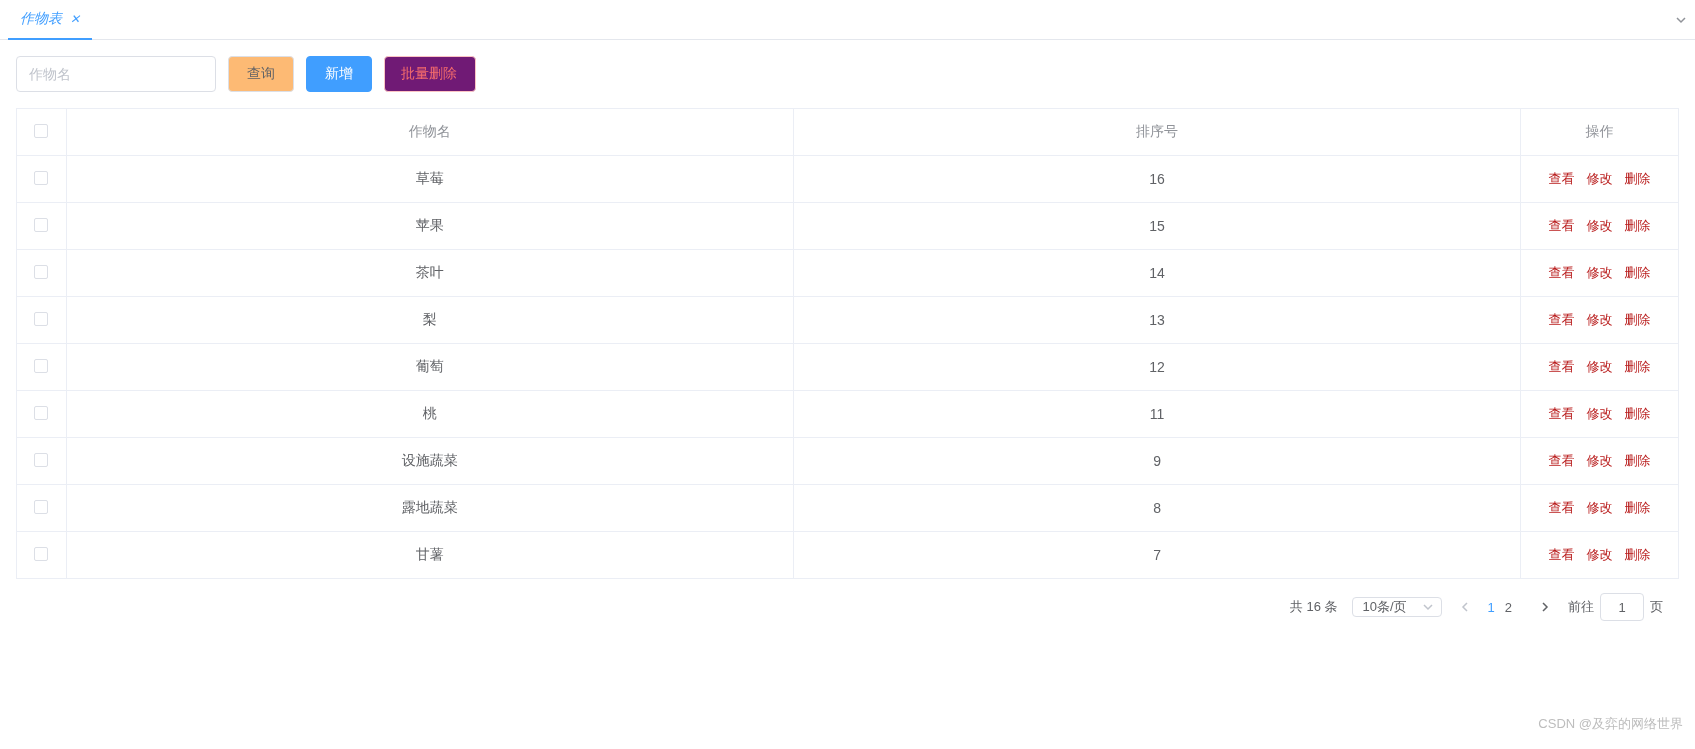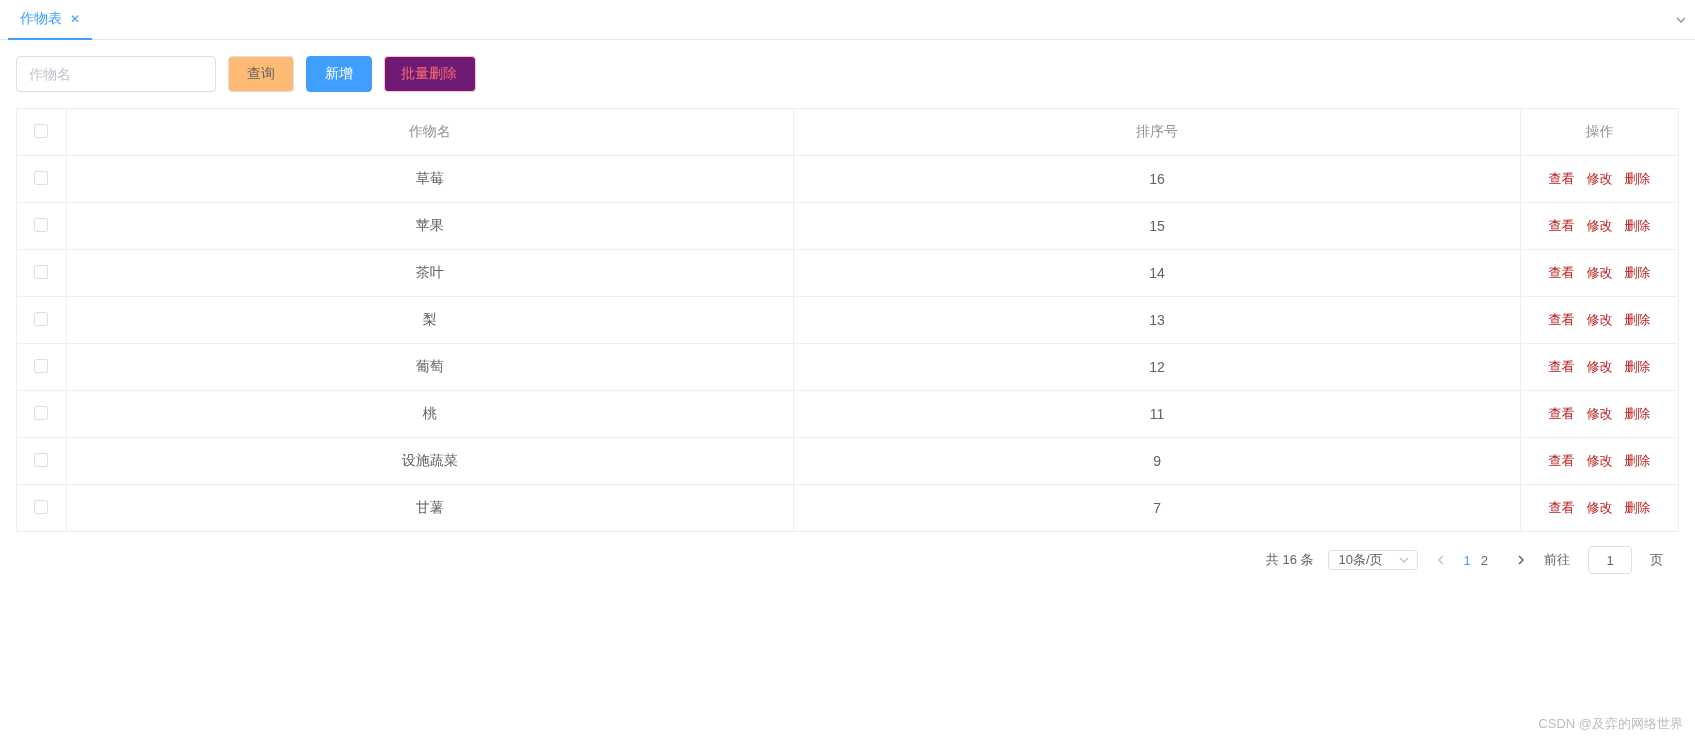--- a/index.html
+++ b/index.html
@@ -1,18 +1,18 @@
 <!DOCTYPE html>
 <html><head>
 <meta charset="utf-8">
 <style>
 * { box-sizing: border-box; margin: 0; padding: 0; }
 body { font-family: "Helvetica Neue", Helvetica, "PingFang SC", "Microsoft YaHei", Arial, sans-serif; font-size: 14px; color: #606266; background: #fff; }
 .tabs-bar { display: flex; align-items: center; border-bottom: 1px solid #e4e7ed; padding: 0 8px; height: 40px; position: relative; }
-.tab { display: flex; align-items: center; padding: 0 12px; height: 40px; color: #409eff; border-bottom: 2px solid #409eff; font-size: 14px; }
+.tab { display: flex; align-items: center; padding: 0 12px; height: 40px; color: #409eff; border-bottom: 2px solid #409eff; font-size: 14px; font-style: italic; }
 .tab-close { margin-left: 8px; color: #409eff; cursor: pointer; font-size: 12px; }
 .tabs-expand { position: absolute; right: 8px; top: 0; height: 40px; display: flex; align-items: center; color: #909399; cursor: pointer; }
 .toolbar { display: flex; align-items: center; gap: 12px; padding: 16px; }
 .input { height: 36px; width: 200px; border: 1px solid #dcdfe6; border-radius: 4px; padding: 0 12px; font-size: 14px; color: #606266; outline: none; }
 .input::placeholder { color: #c0c4cc; }
 .btn { height: 36px; padding: 0 18px; border-radius: 4px; font-size: 14px; cursor: pointer; border: 1px solid #dcdfe6; background: #fdba74; color: #606266; display: inline-flex; align-items: center; }
 .btn-primary { background: #409eff; border-color: #409eff; color: #fff; }
 .btn-danger-plain { background: #701a75; border-color: #fbc4c4; color: #f56c6c; padding-left: 16px; }
 .table-wrap { padding: 0 16px; }
 .table { width: 100%; border-collapse: collapse; border: 1px solid #ebeef5; }
@@ -25,21 +25,21 @@
 .col-sort { width: 740px; }
 .col-ops { width: 160px; }
 .op-link { color: #b91c1c; cursor: pointer; margin: 0 6px; font-size: 13px; }
 .pagination { display: flex; align-items: center; justify-content: flex-end; gap: 14px; padding: 14px 32px; color: #606266; font-size: 13px; }
 .page-select { height: 20px; border: 1px solid #dcdfe6; border-radius: 4px; padding: 0 24px 0 10px; font-size: 13px; color: #606266; position: relative; display: inline-flex; align-items: center; min-width: 90px; }
 .page-select .caret { position: absolute; right: 8px; color: #c0c4cc; }
 .page-arrow { color: #c0c4cc; cursor: pointer; padding: 0 4px; }
 .page-arrow.active { color: #606266; }
 .page-num { min-width: 22px; text-align: center; cursor: pointer; color: #606266; }
 .page-num.current { color: #409eff; }
-.goto { display: flex; align-items: center; gap: 18px; }
+.goto { display: flex; align-items: center; gap: 6px; }
 .goto-input { width: 44px; height: 28px; border: 1px solid #dcdfe6; border-radius: 4px; text-align: center; font-size: 13px; color: #606266; outline: none; }
 .watermark { position: fixed; right: 12px; bottom: 16px; color: #bdbdbd; font-size: 13px; pointer-events: none; }
 </style>
 </head>
 <body>
 
 <div class="tabs-bar">
   <div class="tab">
     <span>作物表</span>
     <span class="tab-close">✕</span>
@@ -106,20 +106,26 @@
           <td><span class="op-link">查看</span><span class="op-link">修改</span><span class="op-link">删除</span></td>
         </tr>
         <tr>
           <td><span class="checkbox"></span></td>
           <td>设施蔬菜</td>
           <td>9</td>
           <td><span class="op-link">查看</span><span class="op-link">修改</span><span class="op-link">删除</span></td>
         </tr>
         <tr>
           <td><span class="checkbox"></span></td>
+          <td>露地蔬菜</td>
+          <td>8</td>
+          <td><span class="op-link">查看</span><span class="op-link">修改</span><span class="op-link">删除</span></td>
+        </tr>
+        <tr>
+          <td><span class="checkbox"></span></td>
           <td>甘薯</td>
           <td>7</td>
           <td><span class="op-link">查看</span><span class="op-link">修改</span><span class="op-link">删除</span></td>
         </tr>
       </tbody>
   </table>
 </div>
 
 <div class="pagination">
   <span>共 16 条</span>

